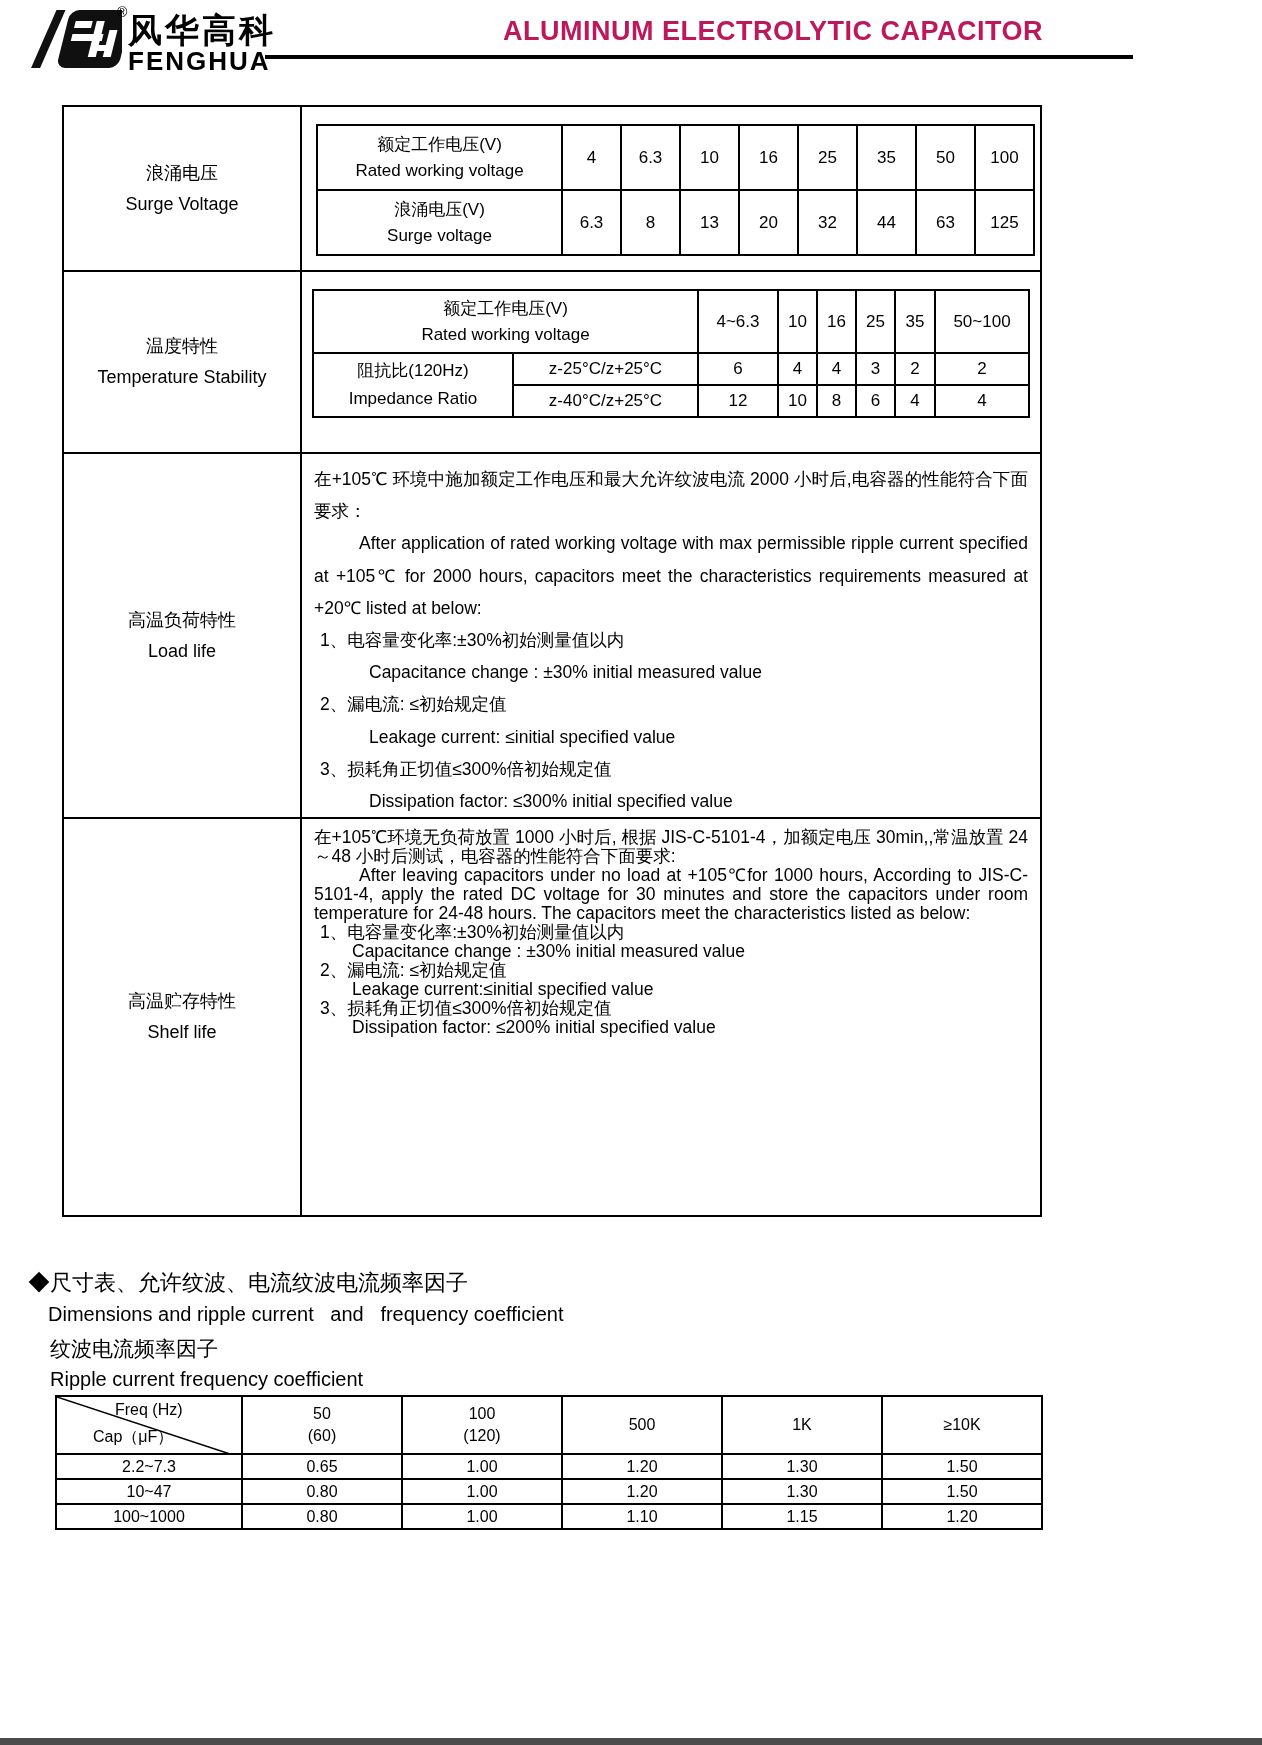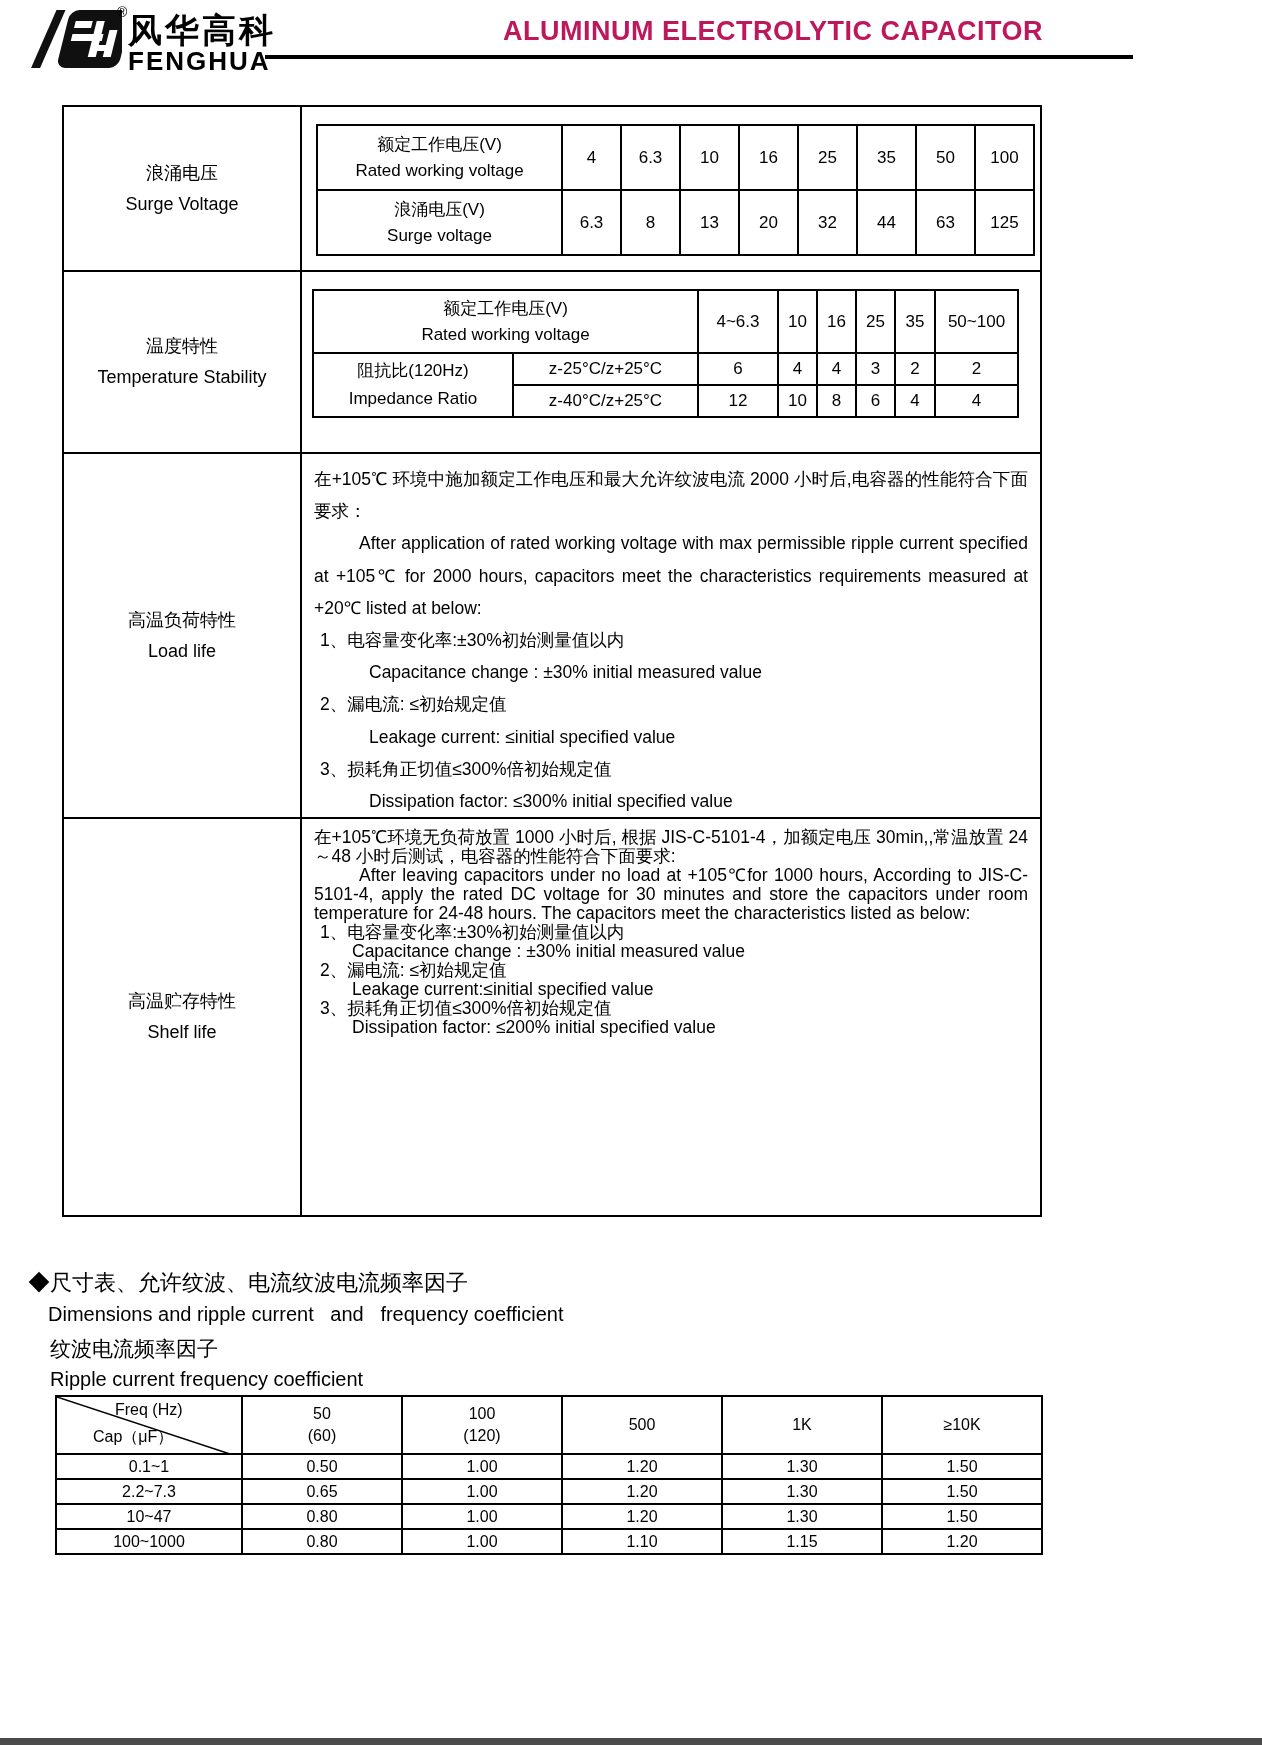--- a/index.html
+++ b/index.html
@@ -39,21 +39,21 @@
   
   .temp-table { border-collapse:collapse; margin:17px 0 0 10px; table-layout:fixed; }
   .temp-table td { border:2px solid #000; text-align:center; vertical-align:middle; font-size:17px; }
   .temp-table .t-rated { width:385px; height:63px; }
   .temp-table .t-rated div { line-height:26px; }
   .temp-table .t-imp { width:200px; }
   .temp-table .t-imp div { line-height:28px; }
   .temp-table .t-cond { width:185px; height:32px; }
   .temp-table .c1 { width:80px; } .temp-table .c2 { width:39px; }
   .temp-table .c3 { width:39px; } .temp-table .c4 { width:39px; }
-  .temp-table .c5 { width:40px; } .temp-table .c6 { width:83px; }
+  .temp-table .c5 { width:40px; } .temp-table .c6 { width:94px; }
 
   
   .life-text { padding:9px 12px 0 12px; font-size:17.5px; }
   .row-load  .life-text { line-height:32.2px; }
   .row-shelf .life-text { line-height:19px; }
   .para-cn { text-align:justify; }
   .para-en { text-align:justify; text-indent:45px; }
   .item-cn { padding-left:6px; }
   .row-load  .item-en { padding-left:55px; }
   .row-shelf .item-en { padding-left:38px; }
@@ -254,28 +254,20 @@
     </td>
     <td class="fcol fhead">
       <div>100</div>
       <div>(120)</div>
     </td>
     <td class="fcol fhead">500</td>
     <td class="fcol fhead">1K</td>
     <td class="fcol fhead">≥10K</td>
   </tr>
   <tr class="frow">
-    <td>0.1~1</td>
-    <td>0.50</td>
-    <td>1.00</td>
-    <td>1.20</td>
-    <td>1.30</td>
-    <td>1.50</td>
-  </tr>
-  <tr class="frow">
     <td>2.2~7.3</td>
     <td>0.65</td>
     <td>1.00</td>
     <td>1.20</td>
     <td>1.30</td>
     <td>1.50</td>
   </tr>
   <tr class="frow">
     <td>10~47</td>
     <td>0.80</td>

